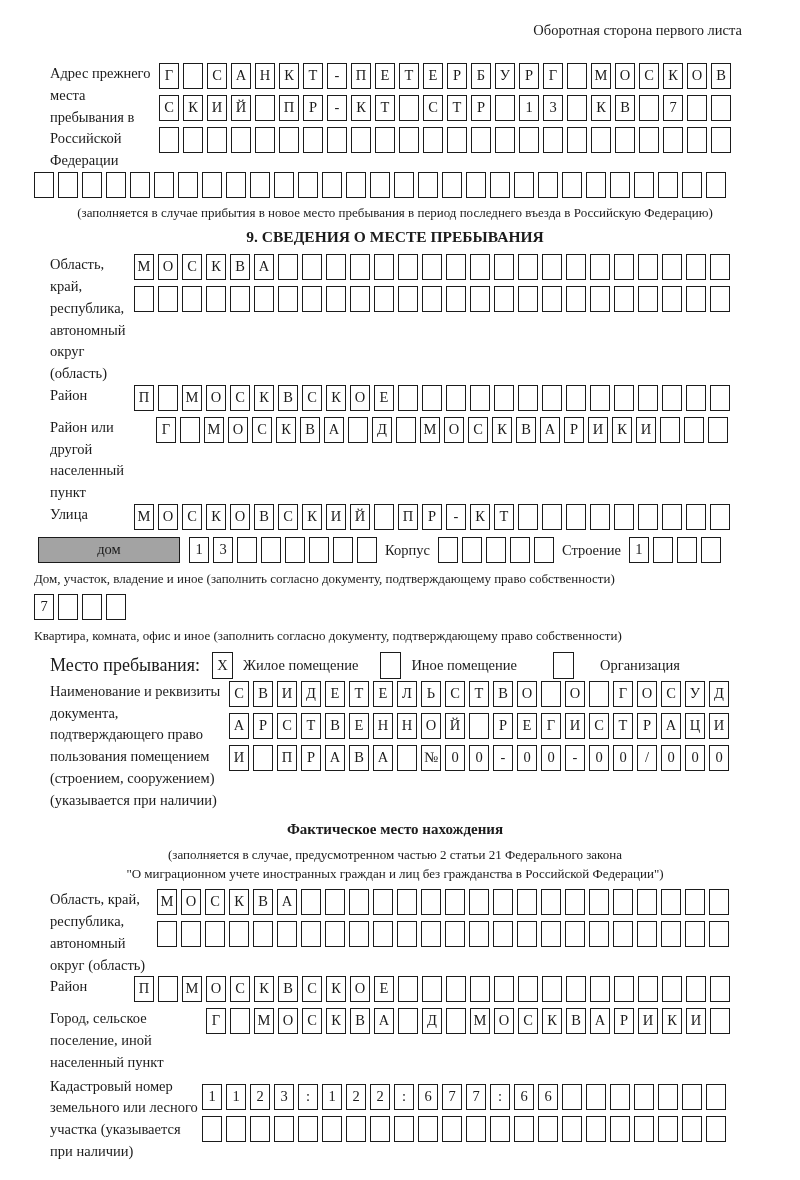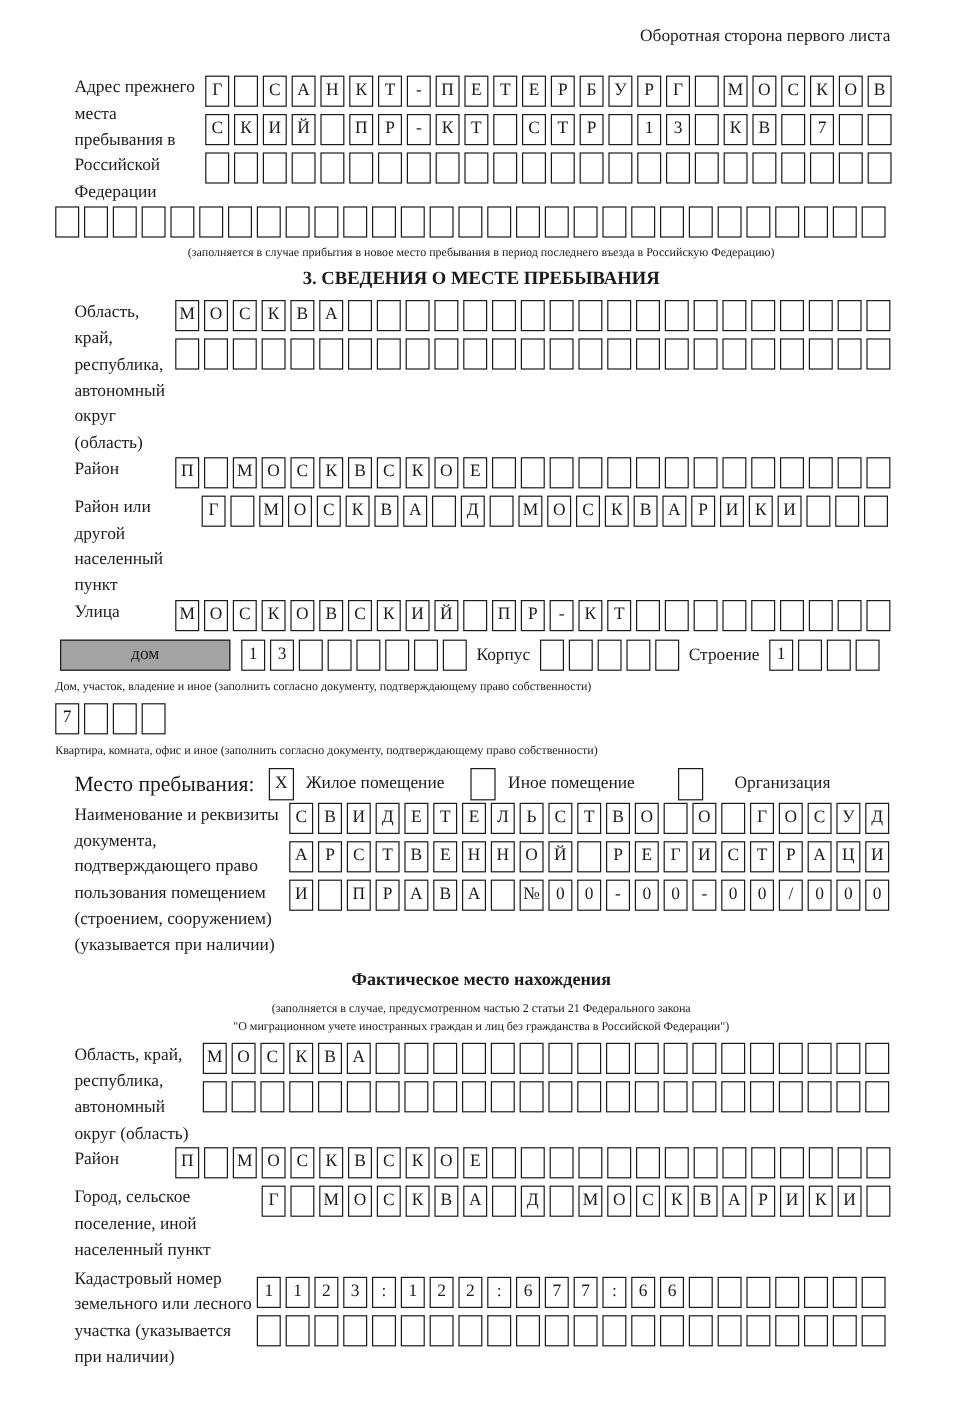--- a/index.html
+++ b/index.html
@@ -1,32 +1,32 @@
 <!DOCTYPE html>
 <html><head>
 <meta charset="utf-8">
 <style>
   html,body{margin:0;padding:0;}
   body{
     width:800px;height:1180px;overflow:hidden;background:#ffffff;color:#1b1b1b;
     font-family:"Liberation Serif","DejaVu Serif",serif;font-size:14px;
   }
-  .page{box-sizing:border-box;width:800px;height:1084px;padding:6px 44px 0 46px;position:relative;}
+  .page{box-sizing:border-box;width:800px;height:1084px;padding:6px 44px 0 34px;position:relative;}
   .header-note{text-align:right;font-size:14.5px;padding:16px 14px 24px 0;}
   .frow{display:flex;align-items:flex-start;}
   .lbl{font-size:14.5px;line-height:1.5;padding-left:16px;box-sizing:border-box;flex:0 0 auto;}
   .w125{width:125px;} .w100{width:100px;} .w122{width:122px;} .w123{width:123px;}
   .w172{width:172px;} .w168{width:168px;} .w195{width:195px;}
   .rows{flex:1 1 auto;}
   .boxrow{white-space:nowrap;line-height:0;margin-bottom:3px;height:29px;}
   .cbox{
     display:inline-block;box-sizing:border-box;width:20px;height:26px;border:1.7px solid #1b1b1b;
     margin-right:4px;text-align:center;font-size:14.5px;line-height:22px;vertical-align:top;background:#fff;
   }
-  .caption{font-size:10px;line-height:1.35;margin:1px 0 7px 0;}
+  .caption{font-size:13px;line-height:1.35;margin:1px 0 7px 0;}
   .center{text-align:center;margin-left:0;}
   .sec-title{font-weight:bold;text-align:center;font-size:15.5px;margin:6px 0 8px;}
   .sub-title{font-weight:bold;text-align:center;font-size:15px;margin:10px 0 8px;}
   .named-cell{
     box-sizing:border-box;height:26px;border:1.7px solid #1b1b1b;text-align:center;
     line-height:22px;font-size:14.5px;margin-right:9px;flex:0 0 auto;background:#a3a3a3;
   }
   .cell-dom{width:142px;margin-left:4px;}
   .cell-kv{width:185px;margin-left:4px;}
   .inline-lbl{font-size:14.5px;line-height:26px;margin:0 8px 0 4px;flex:0 0 auto;}
@@ -50,21 +50,21 @@
     <div class="lbl w125">Адрес прежнего места пребывания в Российской Федерации</div>
     <div class="rows">
       <div class="boxrow"><span class="cbox">Г</span><span class="cbox"></span><span class="cbox">С</span><span class="cbox">А</span><span class="cbox">Н</span><span class="cbox">К</span><span class="cbox">Т</span><span class="cbox">-</span><span class="cbox">П</span><span class="cbox">Е</span><span class="cbox">Т</span><span class="cbox">Е</span><span class="cbox">Р</span><span class="cbox">Б</span><span class="cbox">У</span><span class="cbox">Р</span><span class="cbox">Г</span><span class="cbox"></span><span class="cbox">М</span><span class="cbox">О</span><span class="cbox">С</span><span class="cbox">К</span><span class="cbox">О</span><span class="cbox">В</span></div>
       <div class="boxrow"><span class="cbox">С</span><span class="cbox">К</span><span class="cbox">И</span><span class="cbox">Й</span><span class="cbox"></span><span class="cbox">П</span><span class="cbox">Р</span><span class="cbox">-</span><span class="cbox">К</span><span class="cbox">Т</span><span class="cbox"></span><span class="cbox">С</span><span class="cbox">Т</span><span class="cbox">Р</span><span class="cbox"></span><span class="cbox">1</span><span class="cbox">3</span><span class="cbox"></span><span class="cbox">К</span><span class="cbox">В</span><span class="cbox"></span><span class="cbox">7</span><span class="cbox"></span><span class="cbox"></span></div>
       <div class="boxrow"><span class="cbox"></span><span class="cbox"></span><span class="cbox"></span><span class="cbox"></span><span class="cbox"></span><span class="cbox"></span><span class="cbox"></span><span class="cbox"></span><span class="cbox"></span><span class="cbox"></span><span class="cbox"></span><span class="cbox"></span><span class="cbox"></span><span class="cbox"></span><span class="cbox"></span><span class="cbox"></span><span class="cbox"></span><span class="cbox"></span><span class="cbox"></span><span class="cbox"></span><span class="cbox"></span><span class="cbox"></span><span class="cbox"></span><span class="cbox"></span></div>
     </div>
   </div>
   <div class="boxrow"><span class="cbox"></span><span class="cbox"></span><span class="cbox"></span><span class="cbox"></span><span class="cbox"></span><span class="cbox"></span><span class="cbox"></span><span class="cbox"></span><span class="cbox"></span><span class="cbox"></span><span class="cbox"></span><span class="cbox"></span><span class="cbox"></span><span class="cbox"></span><span class="cbox"></span><span class="cbox"></span><span class="cbox"></span><span class="cbox"></span><span class="cbox"></span><span class="cbox"></span><span class="cbox"></span><span class="cbox"></span><span class="cbox"></span><span class="cbox"></span><span class="cbox"></span><span class="cbox"></span><span class="cbox"></span><span class="cbox"></span><span class="cbox"></span></div>
   <div class="caption center">(заполняется в случае прибытия в новое место пребывания в период последнего въезда в Российскую Федерацию)</div>
 
-  <div class="sec-title">3. СВЕДЕНИЯ О МЕСТЕ ПРЕБЫВАНИЯ</div>
+  <div class="sec-title">9. СВЕДЕНИЯ О МЕСТЕ ПРЕБЫВАНИЯ</div>
 
   <div class="frow">
     <div class="lbl w100">Область, край, республика, автономный округ (область)</div>
     <div class="rows">
       <div class="boxrow"><span class="cbox">М</span><span class="cbox">О</span><span class="cbox">С</span><span class="cbox">К</span><span class="cbox">В</span><span class="cbox">А</span><span class="cbox"></span><span class="cbox"></span><span class="cbox"></span><span class="cbox"></span><span class="cbox"></span><span class="cbox"></span><span class="cbox"></span><span class="cbox"></span><span class="cbox"></span><span class="cbox"></span><span class="cbox"></span><span class="cbox"></span><span class="cbox"></span><span class="cbox"></span><span class="cbox"></span><span class="cbox"></span><span class="cbox"></span><span class="cbox"></span><span class="cbox"></span></div>
       <div class="boxrow"><span class="cbox"></span><span class="cbox"></span><span class="cbox"></span><span class="cbox"></span><span class="cbox"></span><span class="cbox"></span><span class="cbox"></span><span class="cbox"></span><span class="cbox"></span><span class="cbox"></span><span class="cbox"></span><span class="cbox"></span><span class="cbox"></span><span class="cbox"></span><span class="cbox"></span><span class="cbox"></span><span class="cbox"></span><span class="cbox"></span><span class="cbox"></span><span class="cbox"></span><span class="cbox"></span><span class="cbox"></span><span class="cbox"></span><span class="cbox"></span><span class="cbox"></span></div>
     </div>
   </div>
 
   <div class="frow">

